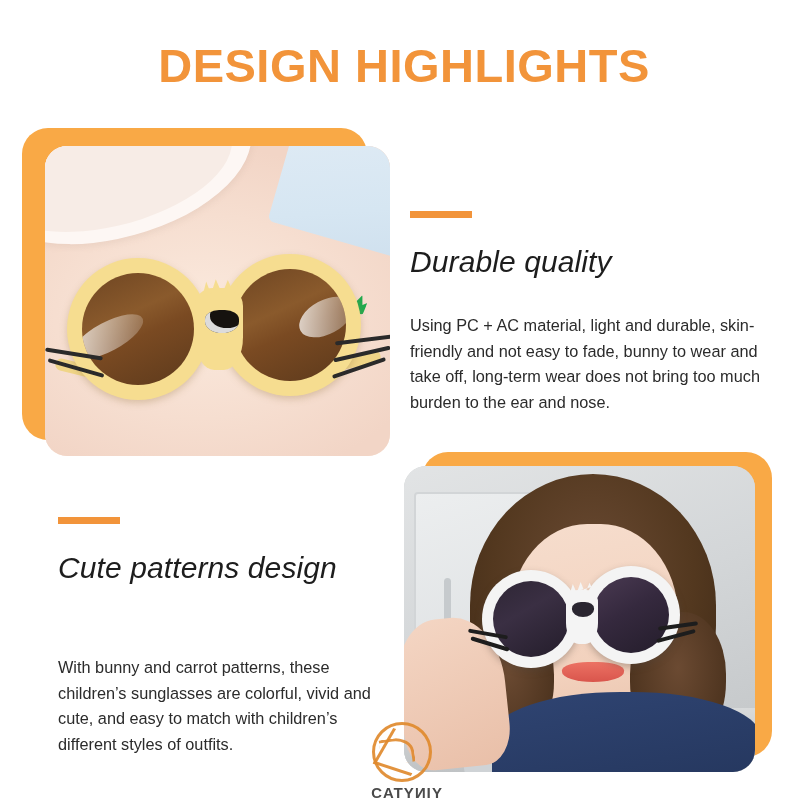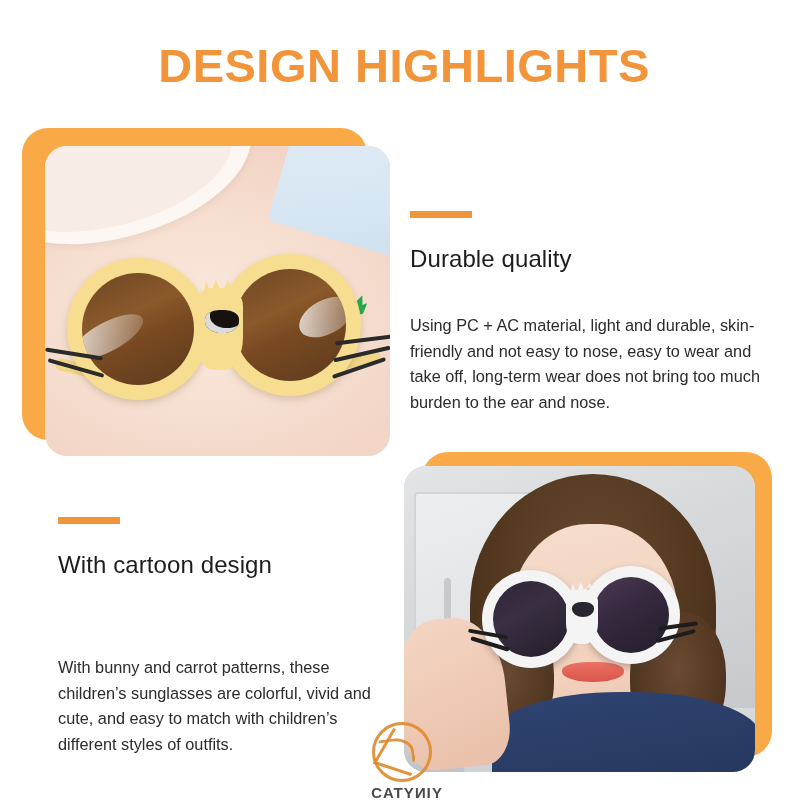--- a/index.html
+++ b/index.html
@@ -184,22 +184,22 @@
             background:#2a2630; border-radius:48% 48% 58% 58%; }
   .w-tuft { position:absolute; left:88px; top:14px; width:28px; height:13px;
             background:#f4f4f4;
             clip-path: polygon(0% 100%,10% 30%,24% 100%,38% 16%,54% 100%,70% 22%,86% 100%,100% 40%); }
   #c2-carrot-l { left: 48px;  top: 42px; transform: rotate(-13deg) scale(.74); }
   #c2-carrot-r { left: 162px; top: 30px; transform: rotate(13deg) scale(.74); }
 
   
   .dash { position:absolute; height:7px; width:62px; background:#f2943a; }
   .heading {
-    position:absolute; font-size:24px; font-weight:400; color:#1d1d1d;
-    letter-spacing:0.1px; white-space:nowrap;
+    position:absolute; font-size:30px; font-weight:400; color:#1d1d1d;
+    letter-spacing:0.1px; white-space:nowrap;font-style:italic;
   }
   .body {
     position:absolute; font-size:16.3px; line-height:25.5px;
     color:#2b2b2b; font-weight:400;
   }
 
   #dash1    { left:410px; top:211px; }
   #head1    { left:410px; top:245px; }
   #body1    { left:410px; top:313px; width:352px; }
 
@@ -272,24 +272,24 @@
       <div class="whisk" style="left:-22px; top:98px;  width:58px; transform:rotate(9deg);"></div>
       <div class="whisk" style="left:-20px; top:112px; width:58px; transform:rotate(16deg);"></div>
       <div class="whisk" style="left:268px; top:84px;  width:58px; transform:rotate(-7deg);"></div>
       <div class="whisk" style="left:266px; top:98px;  width:58px; transform:rotate(-13deg);"></div>
       <div class="whisk" style="left:264px; top:112px; width:56px; transform:rotate(-19deg);"></div>
     </div>
   </div>
 
   <div class="dash" id="dash1"></div>
   <div class="heading" id="head1">Durable quality</div>
-  <div class="body" id="body1">Using PC + AC material, light and durable, skin-friendly and not easy to nose, easy to wear and take off, long-term wear does not bring too much burden to the ear and nose.</div>
+  <div class="body" id="body1">Using PC + AC material, light and durable, skin-friendly and not easy to fade, bunny to wear and take off, long-term wear does not bring too much burden to the ear and nose.</div>
 
   <div class="dash" id="dash2"></div>
-  <div class="heading" id="head2">With cartoon design</div>
+  <div class="heading" id="head2">Cute patterns design</div>
   <div class="body" id="body2">With bunny and carrot patterns, these children’s sunglasses are colorful, vivid and cute, and easy to match with children’s different styles of outfits.</div>
 
   <div class="orange-plate" id="card2-plate"></div>
 
   <div class="photo" id="card2-photo">
     <div class="p2-bg"></div>
     <div class="p2-panel">
       <div class="p2-handle"></div>
     </div>
     <div class="p2-floor"></div>

